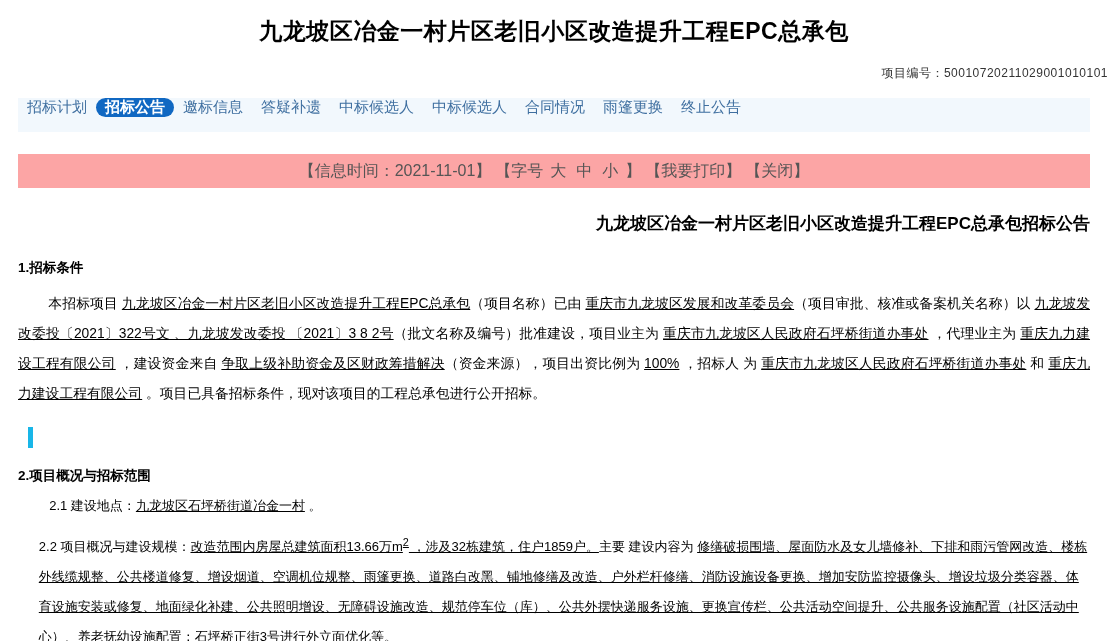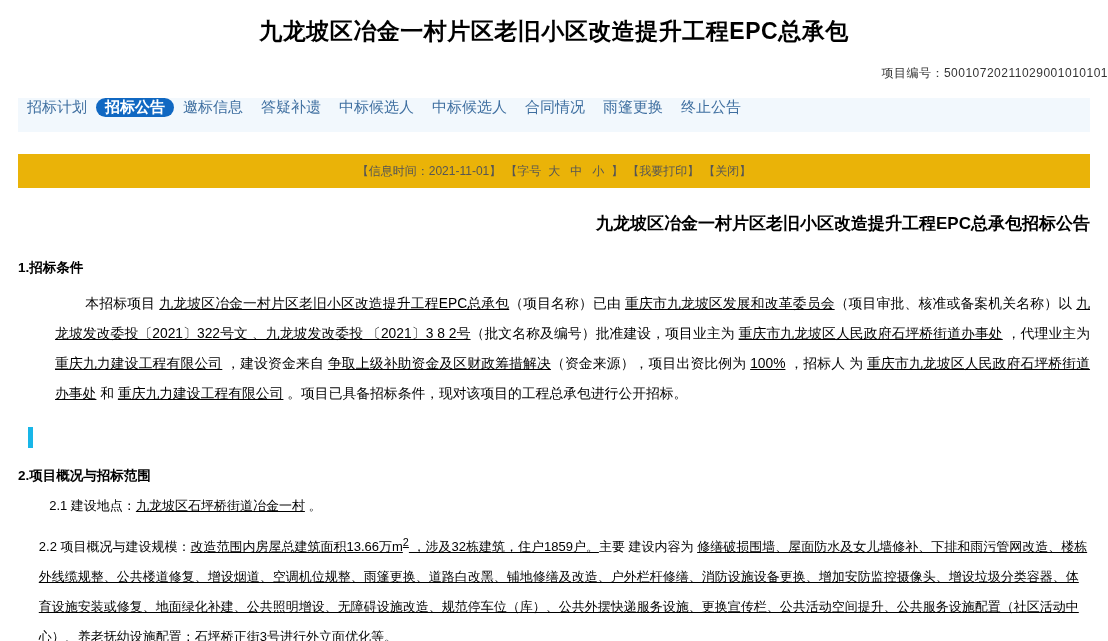--- a/index.html
+++ b/index.html
@@ -51,25 +51,25 @@
   .tab.active {
     background: #1068c2;
     color: #ffffff;
     font-weight: bold;
     border-radius: 16px;
   }
   
   .band {
     margin: 22px 18px 0 18px;
     height: 34px;
-    background: #eab308;
+    background: #fca5a5;
     display: flex;
     align-items: center;
     justify-content: center;
-    font-size: 12px;
+    font-size: 16px;
     color: #555;
     gap: 4px;
   }
   .band .seg { white-space: nowrap; }
   .band .lnk { color: #555; cursor: pointer; }
   .band .size { cursor: pointer; padding: 0 3px; }
   
   .content {
     padding: 0 18px 10px 18px;
     color: #000;
@@ -84,21 +84,21 @@
     font-size: 13.5px;
     font-weight: bold;
     margin: 14px 0 4px 0;
   }
   .para {
     font-size: 13.8px;
     line-height: 30px;
     text-align: justify;
     margin: 12px 0 0 0;
   }
-  .indent { text-indent: 2.2em; margin-left: 37px; }
+  .indent { text-indent: 2.2em; }
   .u { text-decoration: underline; }
   .cursor-row {
     height: 30px;
     position: relative;
     margin-top: 14px;
   }
   .caret {
     position: absolute;
     left: 10px;
     top: 4px;

